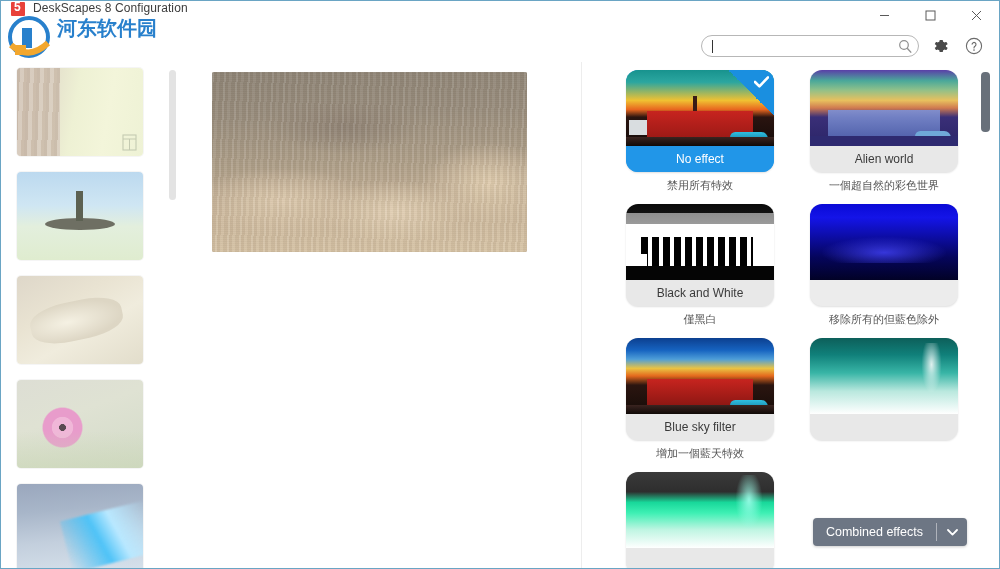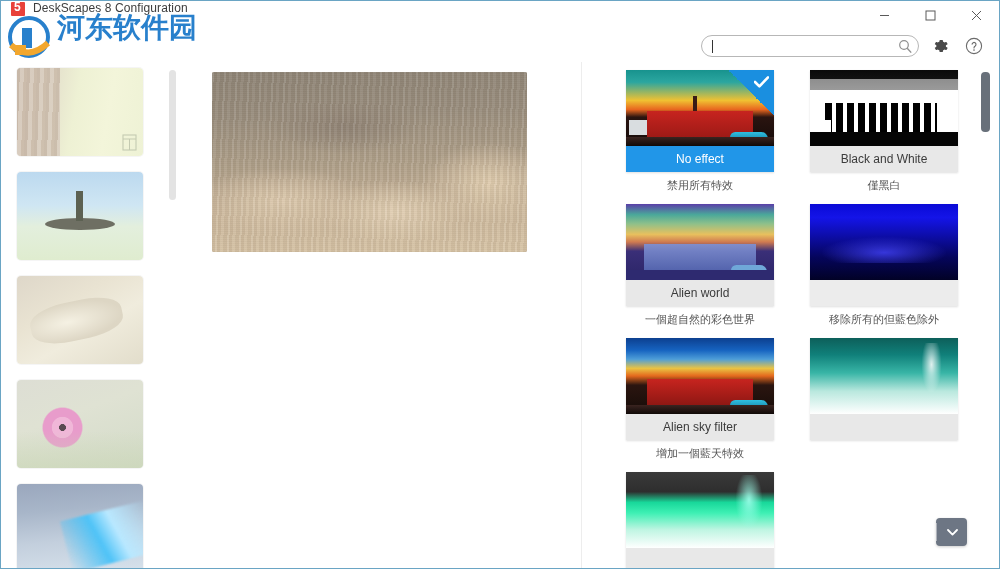--- a/index.html
+++ b/index.html
@@ -50,21 +50,21 @@
   .watermark {
     position: absolute; left: 4px; top: 14px;
     width: 215px; height: 52px; pointer-events: none;
     z-index: 20; opacity: .93;
   }
   .wm-logo {
     position: absolute; left: 0; top: 0; width: 48px; height: 48px;
   }
   .wm-cn {
     position: absolute; left: 52px; top: -2px;
-    font-size: 28px; font-weight: bold; color: #1877c9;
+    font-size: 20px; font-weight: bold; color: #1877c9;
     font-family: "DejaVu Sans", sans-serif;
     letter-spacing: 0px; line-height: 30px;
     text-shadow: 0 0 1px rgba(255,255,255,.7);
   }
   .wm-url {
     position: absolute; left: 62px; top: 31px;
     font-size: 17px; font-weight: bold; color: #1f9b3e;
     font-family: "Liberation Serif", serif; letter-spacing: .4px;
   }
 
@@ -178,21 +178,21 @@
   .effects {
     width: 417px; flex: 0 0 417px; position: relative;
     background: #fff; overflow: hidden; padding-top: 8px;
   }
   .grid {
     display: grid; grid-template-columns: 148px 148px;
     column-gap: 36px; row-gap: 0; padding-left: 44px;
   }
   .cell { width: 148px; margin-bottom: 11px; }
   .tile {
-    width: 148px; height: 102px; border-radius: 0; overflow: hidden;
+    width: 148px; height: 102px; border-radius: 12px; overflow: hidden;
     position: relative; background: #ececec;
     box-shadow: 0 1px 2px rgba(0,0,0,.13);
   }
   .tile .art { position: absolute; left: 0; top: 0; right: 0; height: 76px; overflow: hidden; }
   .tile .cap {
     position: absolute; left: 0; right: 0; bottom: 0; height: 26px;
     display: flex; align-items: center; justify-content: center;
     font-size: 12px; color: #3b3b3b; background: #e8e8e8;
   }
   .tile.selected { background: #2196e8; }
@@ -423,68 +423,68 @@
               </svg>
             </div>
             <div class="cap">No effect</div>
           </div>
           <div class="sub">禁用所有特效</div>
         </div>
 
         <div class="cell">
           <div class="tile">
             <div class="art">
+              <div class="art-alien">
+                  <div class="bld"></div>
+                  <div class="car"></div>
+                  <div class="gnd"></div>
+                </div>
+            </div>
+            <div class="cap">Alien world</div>
+          </div>
+          <div class="sub">一個超自然的彩色世界</div>
+        </div>
+
+        <div class="cell">
+          <div class="tile">
+            <div class="art">
               <div class="art-bw">
                   <div class="sky"></div>
                   <div class="bld"></div>
                   <div class="wt"></div>
                   <div class="gnd"></div>
                 </div>
             </div>
             <div class="cap">Black and White</div>
           </div>
           <div class="sub">僅黑白</div>
         </div>
 
         <div class="cell">
           <div class="tile">
             <div class="art">
-              <div class="art-alien">
-                  <div class="bld"></div>
-                  <div class="car"></div>
-                  <div class="gnd"></div>
-                </div>
-            </div>
-            <div class="cap">Alien world</div>
-          </div>
-          <div class="sub">一個超自然的彩色世界</div>
-        </div>
-
-        <div class="cell">
-          <div class="tile">
-            <div class="art">
               <div class="art-blue">
                   <div class="glow"></div>
                 </div>
             </div>
           </div>
           <div class="sub">移除所有的但藍色除外</div>
         </div>
 
 
         <div class="cell">
           <div class="tile">
             <div class="art">
               <div class="art-sky">
                   <div class="bld"></div>
                   <div class="car"></div>
                   <div class="gnd"></div>
                 </div>
             </div>
-            <div class="cap">Alien sky filter</div>
+            <div class="cap">Blue sky filter</div>
           </div>
           <div class="sub">增加一個藍天特效</div>
         </div>
 
         <div class="cell">
           <div class="tile">
             <div class="art">
               <div class="art-teal1">
                   <div class="tree"></div>
                 </div>
@@ -505,20 +505,21 @@
 
         </div>
 
       </div>
 
       <div class="ef-scroll">
         <div class="ef-thumb"></div>
       </div>
 
       <div class="combined">
+        <div class="lbl">Combined effects</div>
         <div class="sep"></div>
         <div class="arrow">
           <svg width="11" height="7" viewBox="0 0 11 7">
             <path d="M1 1 L5.5 5.6 L10 1" fill="none" stroke="#fff" stroke-width="1.8" stroke-linecap="round" stroke-linejoin="round"></path>
           </svg>
         </div>
       </div>
     </div>
 
   </div>

